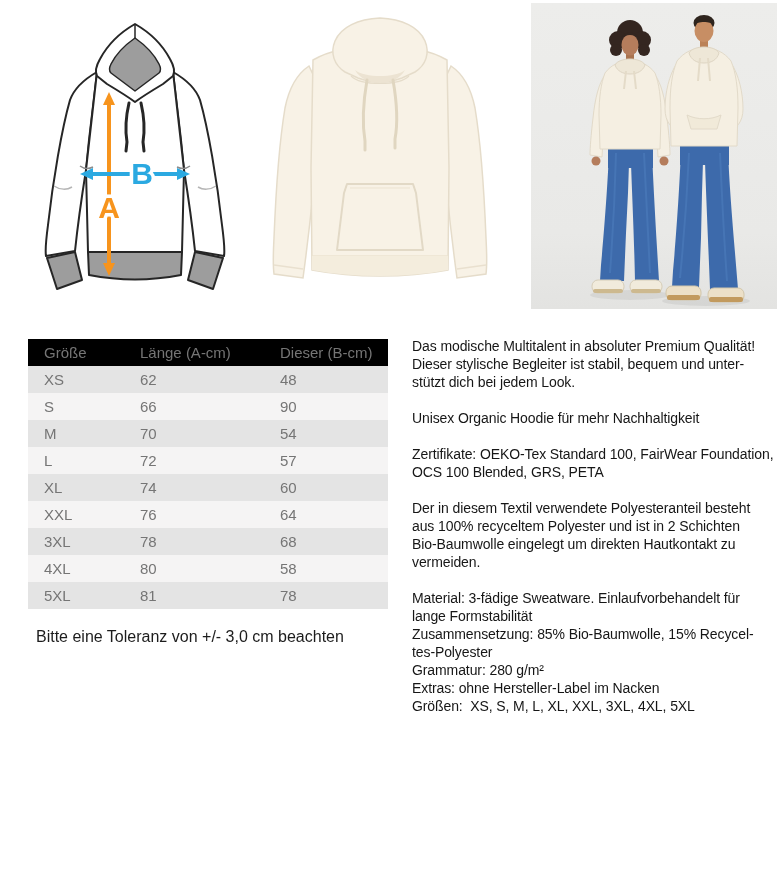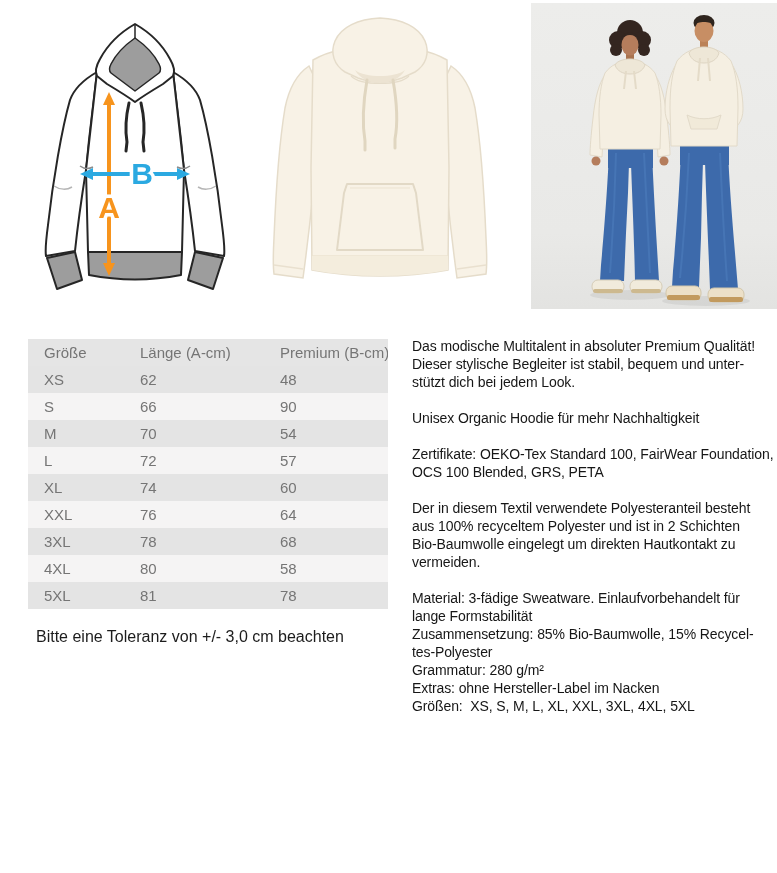--- a/index.html
+++ b/index.html
@@ -27,21 +27,21 @@
     font-size: 15px;
     color: #757575;
     table-layout: fixed;
   }
   .size-table th, .size-table td {
     height: 27px; padding: 0;
     font-weight: normal; text-align: left;
     white-space: nowrap; overflow: hidden;
   }
   .size-table th:first-child, .size-table td:first-child { padding-left: 16px; }
-  .size-table thead tr { background: #e5e5e5; }
+  .size-table thead tr { background: #000000; }
   .size-table tbody tr:nth-child(odd)  { background: #e4e4e4; }
   .size-table tbody tr:nth-child(even) { background: #f5f4f4; }
 
   .tolerance-note {
     position: absolute; left: 36px; top: 628px;
     font-size: 16px; color: #1c1c1c;
     white-space: nowrap;
   }
 
   
@@ -191,21 +191,21 @@
   <table class="size-table">
     <colgroup>
         <col style="width:112px">
         <col style="width:140px">
         <col style="width:108px">
       </colgroup>
     <thead>
       <tr>
         <th>Größe</th>
         <th>Länge (A-cm)</th>
-        <th>Premium (B-cm)</th>
+        <th>Dieser (B-cm)</th>
       </tr>
     </thead>
     <tbody>
       <tr>
           <td>XS</td>
           <td>62</td>
           <td>48</td>
         </tr>
       <tr>
           <td>S</td>

